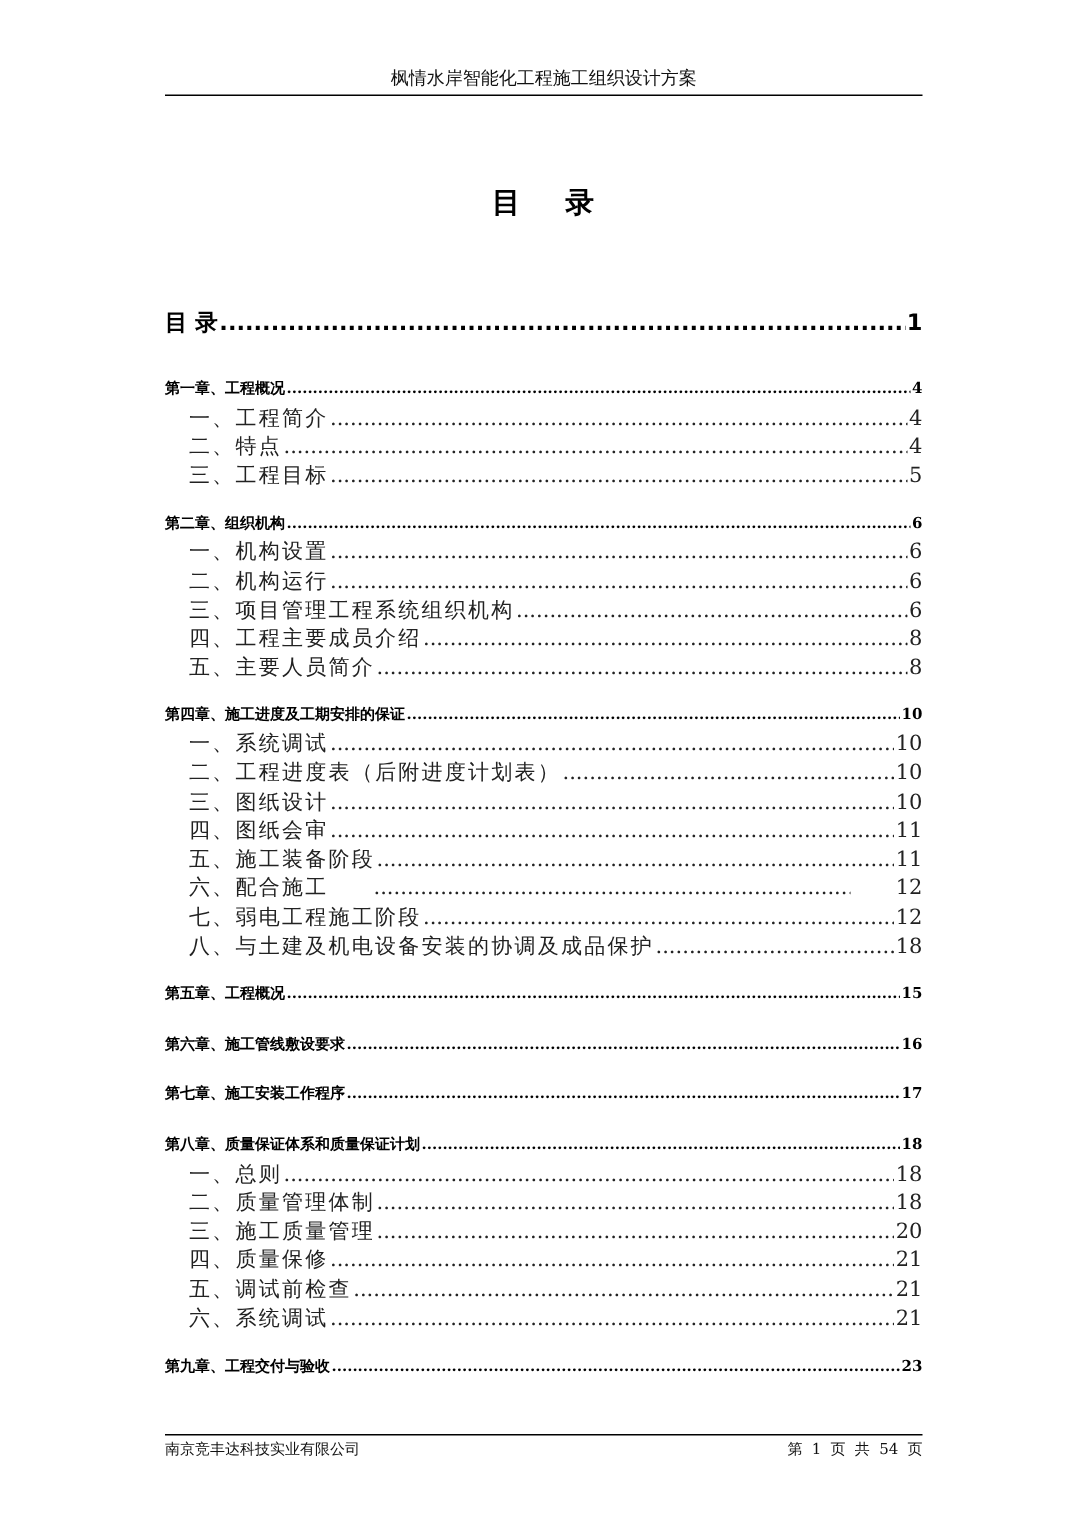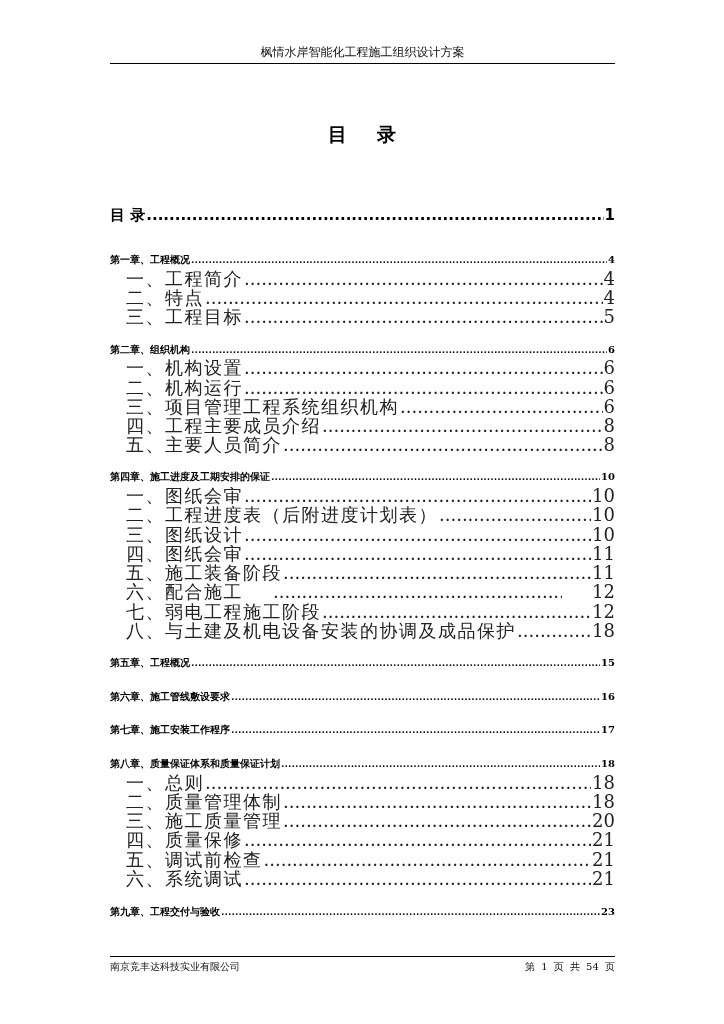--- a/index.html
+++ b/index.html
@@ -10,21 +10,21 @@
     .doc-title span.gap { display: inline-block; width: 30px; }
     .toc { position: absolute; left: 110px; top: 0; width: 505px; }
     .toc-row { position: absolute; left: 0; width: 505px; display: flex; align-items: baseline; white-space: nowrap; }
     .toc-row .label { flex: 0 0 auto; }
     .toc-row .leader { flex: 1 1 auto; overflow: hidden; margin: 0 1px; position: relative; }
     .toc-row .leader::before { content: "......................................................................................................................................................................................................................................................................"; letter-spacing: 0; }
     .toc-row .page { flex: 0 0 auto; }
     .toc-row.lvl0 { font-family: "DejaVu Sans", "Liberation Sans", sans-serif; font-weight: bold; font-size: 15px; line-height: 18px; }
     .toc-row.lvl0 .leader { font-weight: bold; }
     .toc-row.lvl1 { font-family: "DejaVu Serif", "Liberation Serif", serif; font-weight: bold; font-size: 10px; line-height: 18px; }
-    .toc-row.lvl2 { font-family: "DejaVu Serif", "Liberation Serif", serif; font-weight: normal; font-size: 18px; line-height: 18px; color: #222; padding-left: 16px; width: 489px; }
+    .toc-row.lvl2 { font-family: "DejaVu Serif", "Liberation Serif", serif; font-weight: normal; font-size: 14px; line-height: 18px; color: #222; padding-left: 16px; width: 489px; }
     .toc-row.lvl2 .label { letter-spacing: 1.5px; }
     .footer-rule { position: absolute; left: 110px; top: 956px; width: 505px; height: 0; border-top: 1px solid #000; }
     .page-footer { position: absolute; left: 110px; top: 960px; width: 505px; display: flex; justify-content: space-between; font-family: "DejaVu Sans", "Liberation Sans", sans-serif; font-size: 10px; line-height: 14px; color: #111; }
     .page-footer .pageinfo { font-family: "DejaVu Serif", "Liberation Serif", serif; word-spacing: 3px; }
   </style>
 </head>
 <body>
 
 <div class="page-header">
   <span>枫情水岸智能化工程施工组织设计方案</span>
@@ -90,21 +90,21 @@
       <span class="label">五、主要人员简介</span>
       <span class="leader"></span>
       <span class="page">8</span>
     </div>
     <div class="toc-row lvl1" style="top: 468px; justify-content: space-between;">
       <span class="label">第四章、施工进度及工期安排的保证</span>
       <span class="leader"></span>
       <span class="page">10</span>
     </div>
     <div class="toc-row lvl2" style="top: 487px;">
-      <span class="label">一、图纸会审</span>
+      <span class="label">一、系统调试</span>
       <span class="leader"></span>
       <span class="page">10</span>
     </div>
     <div class="toc-row lvl2" style="top: 506px;">
       <span class="label">二、工程进度表（后附进度计划表）</span>
       <span class="leader"></span>
       <span class="page">10</span>
     </div>
     <div class="toc-row lvl2" style="top: 526px;">
       <span class="label">三、图纸设计</span>

